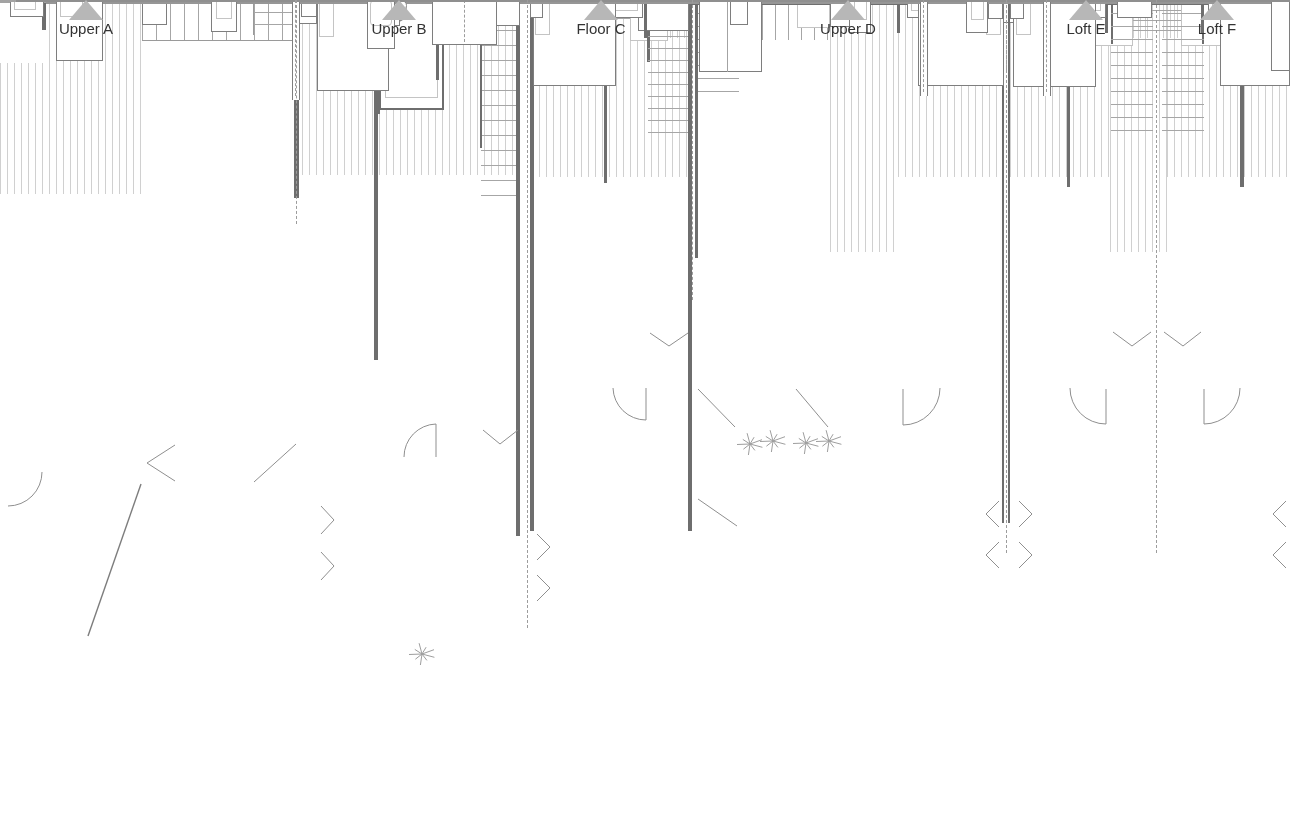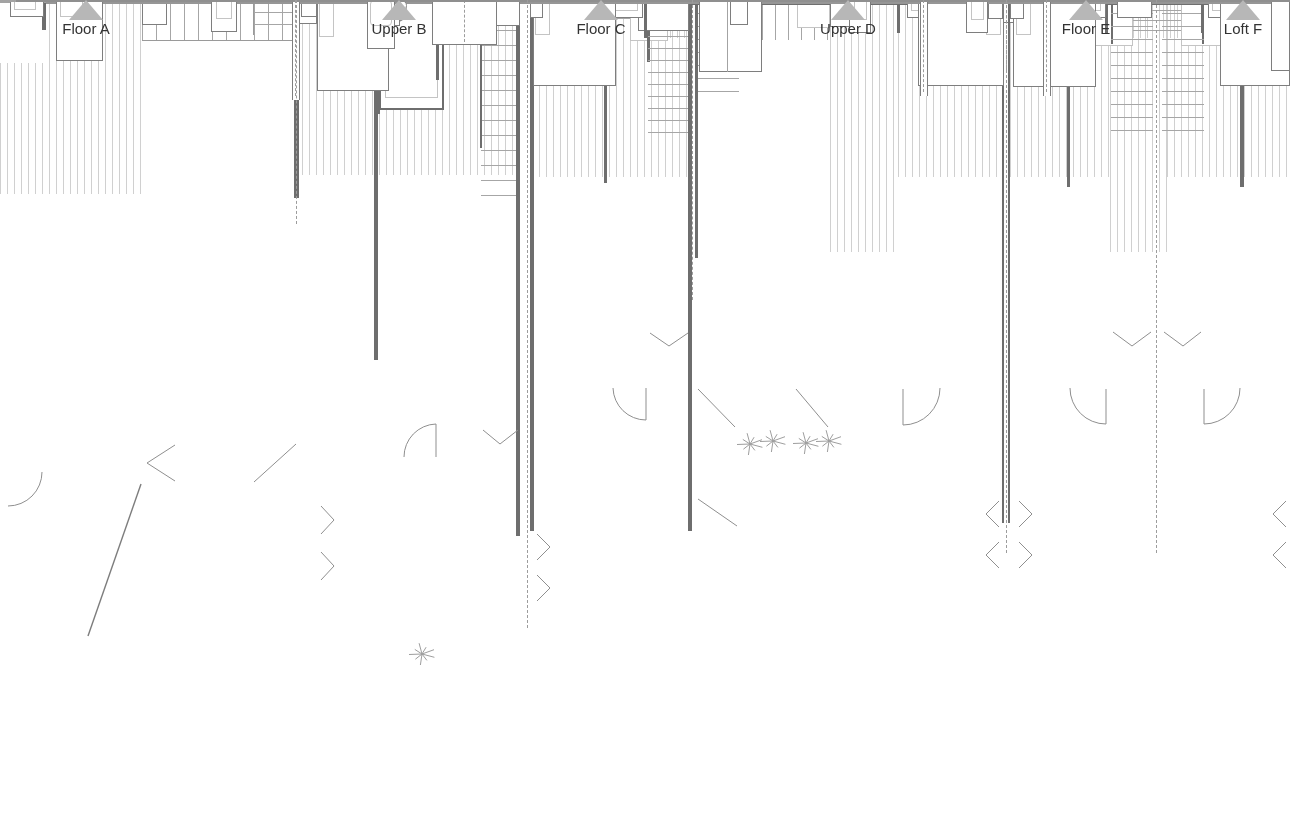--- a/index.html
+++ b/index.html
@@ -312,36 +312,36 @@
         <line x1="829" y1="441" x2="821.8" y2="436.4"></line>
         <line x1="829" y1="441" x2="826.1" y2="430.2"></line>
         <line x1="829" y1="441" x2="833.1" y2="434.2"></line>
         <line x1="829" y1="441" x2="841.0" y2="436.7"></line>
       </g>
     </svg>
 
 
   <div class="s" style="left:69px;top:732">
     <div class="tri"></div>
-    <div class="lbl" style="margin-left:-25px">Floor A</div>
+    <div class="lbl" style="margin-left:-25px">Upper A</div>
   </div>
   <div class="s" style="left:382px;top:732">
     <div class="tri"></div>
     <div class="lbl" style="margin-left:-25px">Upper B</div>
   </div>
   <div class="s" style="left:584px;top:732">
     <div class="tri"></div>
     <div class="lbl" style="margin-left:-25px">Floor C</div>
   </div>
   <div class="s" style="left:831px;top:732">
     <div class="tri"></div>
     <div class="lbl" style="margin-left:-25px">Upper D</div>
   </div>
   <div class="s" style="left:1069px;top:732">
     <div class="tri"></div>
-    <div class="lbl" style="margin-left:-25px">Floor E</div>
-  </div>
-  <div class="s" style="left:1226px;top:732">
+    <div class="lbl" style="margin-left:-25px">Loft E</div>
+  </div>
+  <div class="s" style="left:1200px;top:732">
     <div class="tri"></div>
     <div class="lbl" style="margin-left:-25px">Loft F</div>
   </div>
 
 </div>
 
 </body></html>

